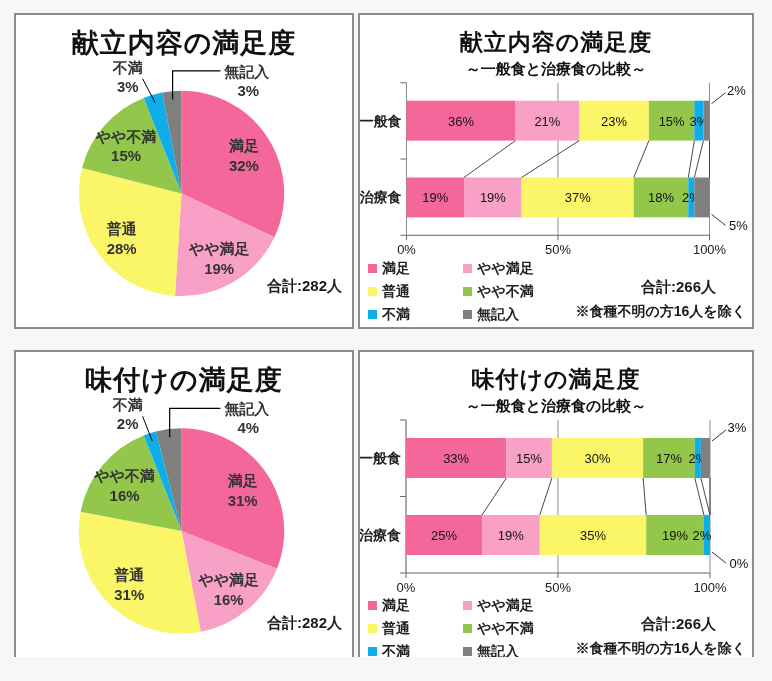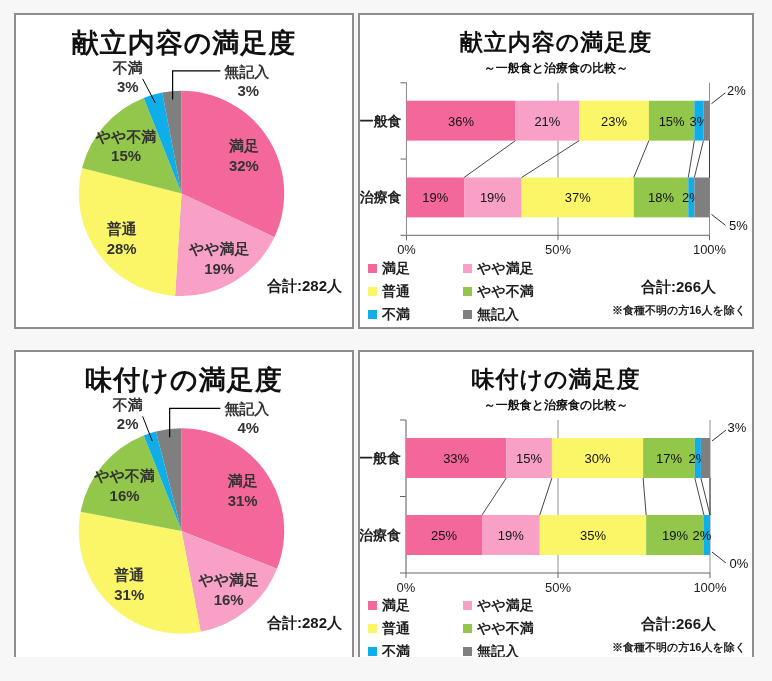--- a/index.html
+++ b/index.html
@@ -8,27 +8,27 @@
   .panel { position:absolute; background:#ffffff; border:2px solid #8d8d8d; box-sizing:border-box; }
   #panel-0 { left:14px;  top:13px;  width:340px; height:316px; }
   #panel-1 { left:358px; top:13px;  width:396px; height:316px; }
   #panel-2 { left:14px;  top:350px; width:340px; height:317px; }
   #panel-3 { left:358px; top:350px; width:396px; height:317px; }
   .chart-title { position:absolute; top:10px; left:0; right:0; margin:0; text-align:center;
                  font-weight:bold; color:#111; letter-spacing:1px; }
   .pie-title   { font-size:27px; }
   .bar-title   { font-size:23px; top:12px; }
   .chart-subtitle { position:absolute; top:45px; left:0; right:0; text-align:center;
-                    font-weight:bold; font-size:12px; color:#111; }
+                    font-weight:bold; font-size:15px; color:#111; }
   .chart-svg { position:absolute; left:0; top:0; width:100%; height:100%; }
   svg text { font-family:"Liberation Sans", sans-serif; }
   .total-label { position:absolute; font-weight:bold; font-size:15px; color:#1a1a1a; }
   .pie-total { right:10px; top:262px; }
   .bar-total { right:36px; top:263px;text-align:center; }
-  .note-label { position:absolute; right:6px; top:288px; font-weight:bold; font-size:11px; color:#1a1a1a; }
+  .note-label { position:absolute; right:6px; top:288px; font-weight:bold; font-size:14px; color:#1a1a1a; }
   .legend { position:absolute; left:8px; top:246px; display:grid;
             grid-template-columns:95px auto; gap:9px 0; }
   .legend-item { display:flex; align-items:center; font-size:14px; font-weight:bold; color:#222; line-height:1; }
   .legend-chip { width:9px; height:9px; margin-right:5px; flex:0 0 auto; }
 </style>
 </head>
 <body>
 
 <div class="canvas">
 

